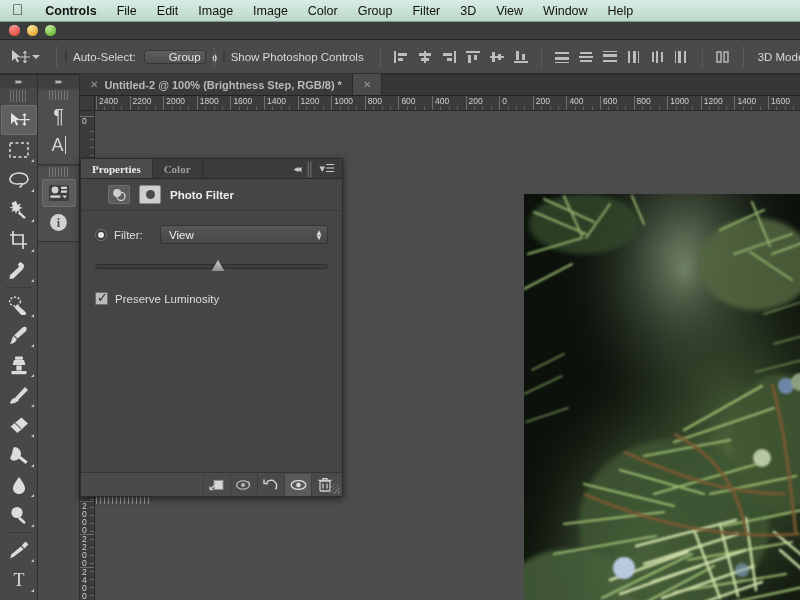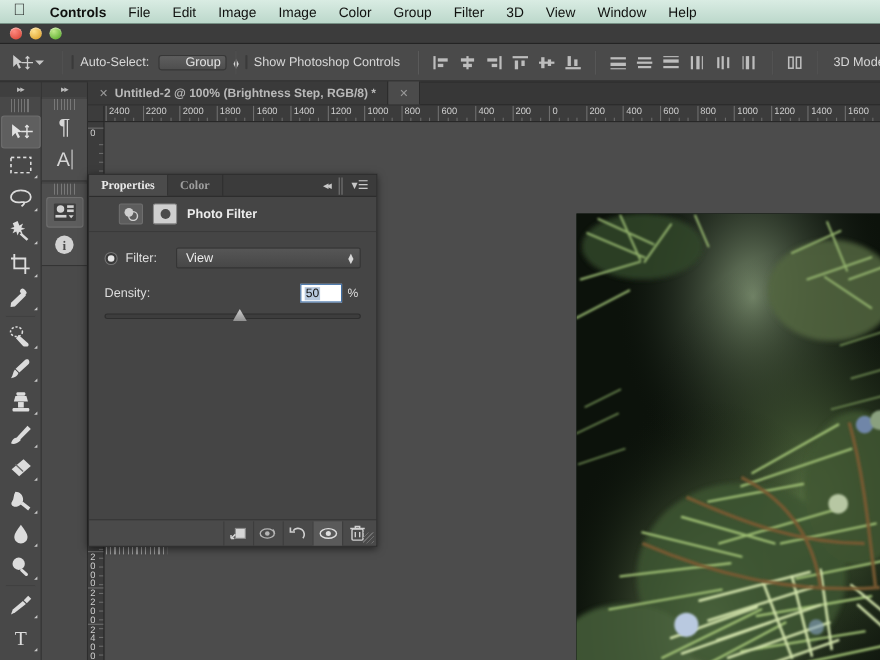--- a/index.html
+++ b/index.html
@@ -845,35 +845,30 @@
         <div class="dropdown">
           <span>View</span>
           <span class="updown">
               <span>▲</span>
               <span>▼</span>
             </span>
         </div>
       </div>
 
 
-      <div class="densrow">
-        <div class="rlabel" style="width:auto;">Density:</div>
-        <div style="display:flex;align-items:center;">
-          <div class="numfield">
-            <span>50</span>
-          </div>
-          <div class="pct">%</div>
-        </div>
-      </div>
 
       <div class="slider">
         <div class="strack"></div>
         <div class="sthumb" style="left: 50%;"></div>
       </div>
 
+      <div class="row">
+        <div class="chk"></div>
+        <div style="font-size:11.5px;color:#dedede;">Preserve Luminosity</div>
+      </div>
     </div>
 
     <div class="p-foot">
       <div class="fbtn">
         <svg width="18" height="14">
             <rect x="6" y="2.4" width="9" height="9" fill="#d6d6d6" stroke="#8d8d8d"></rect>
             <path d="M2 11.6 L6 7.8 M2 11.6 L2 8.4 M2 11.6 L5 11.6" stroke="#d6d6d6" stroke-width="1.3" fill="none"></path>
           </svg>
       </div>
       <div class="fbtn">

